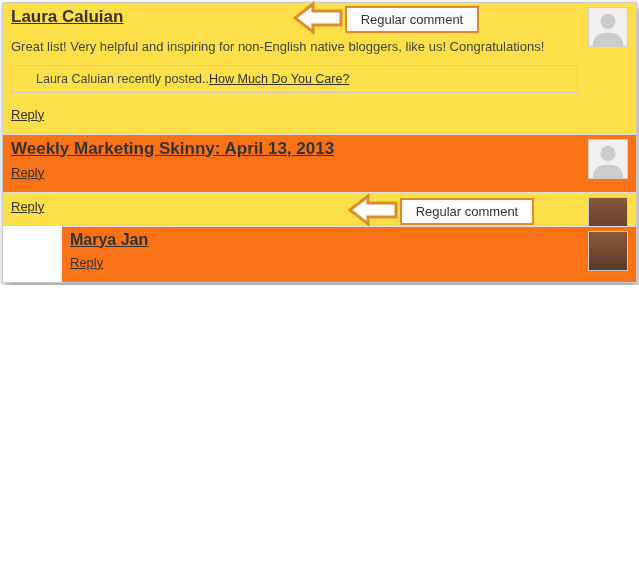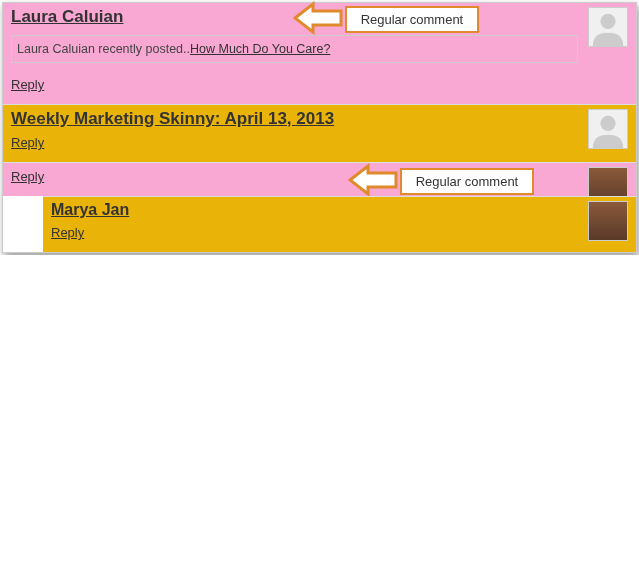--- a/index.html
+++ b/index.html
@@ -14,25 +14,25 @@
     border: 1px solid #ccc;
     box-shadow: 2px 4px 8px rgba(0,0,0,0.4);
     margin: 2px;
     position: relative;
     background: #fff;
   }
   .comment {
     position: relative;
     padding: 0 8px 8px 8px;
   }
-  .comment.alt { background: #f9a8d4; }
-  .comment.white { background: #eab308; }
+  .comment.alt { background: #fde047; }
+  .comment.white { background: #f97316; }
   .comment + .comment { border-top: 1px solid #ddd; }
   .comment.nested {
-    margin-left: 40px;
+    margin-left: 59px;
     border-top: 1px solid #ddd;
     position: relative;
   }
   .author-line {
     padding-top: 4px;
   }
   .author {
     color: #333;
     font-weight: bold;
     font-size: 17px;
@@ -45,21 +45,21 @@
     margin-top: 10px;
     margin-bottom: 8px;
     line-height: 1.5;
     color: #444;
     font-size: 13px;
     padding-right: 50px;
   }
   .body a { color: #333; text-decoration: underline; }
   .recent {
     border: 1px solid #ccc;
-    padding: 6px 5px;
+    padding: 6px 24px;
     margin: 8px 0;
     font-size: 12.5px;
     color: #444;
     margin-right: 50px;
   }
   .recent a { color: #333; text-decoration: underline; }
   .reply {
     color: #333;
     text-decoration: underline;
     font-size: 13px;
@@ -136,20 +136,21 @@
   <div class="comment alt">
     <div class="avatar blank">
       <svg viewBox="0 0 40 40">
           <circle cx="20" cy="14" r="8" fill="#ccc"></circle>
           <path d="M4 40 Q4 26 20 26 Q36 26 36 40 Z" fill="#ccc"></path>
         </svg>
     </div>
     <div class="author-line">
       <a class="author">Laura Caluian</a>
     </div>
+    <div class="body">Great list! Very helpful and inspiring for non-English native bloggers, like us! Congratulations!</div>
     <div class="recent">
       <span>Laura Caluian recently posted..</span><a>How Much Do You Care?</a>
     </div>
     <a class="reply">Reply</a>
 
     <div class="callout" style="left:290px; top:-2px;">
       <span class="arrow">
         <svg width="50" height="34">
             <path d="M2 17 L20 3 L20 10 L48 10 L48 24 L20 24 L20 31 Z" fill="#fff" stroke="#e08a2d" stroke-width="3"></path>
           </svg>

